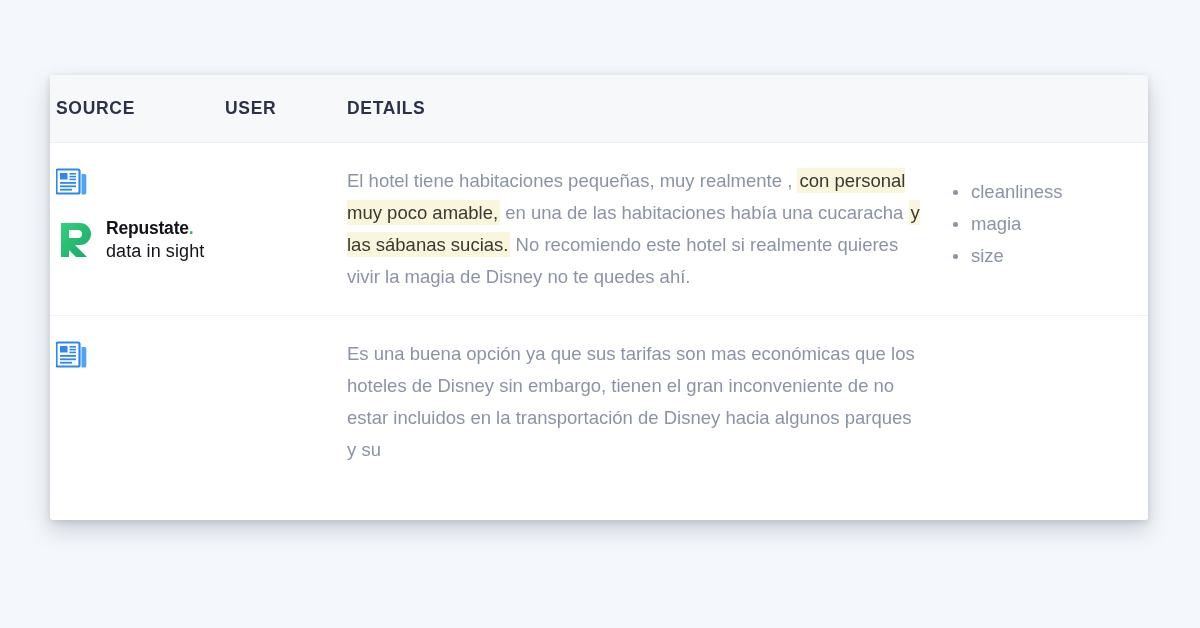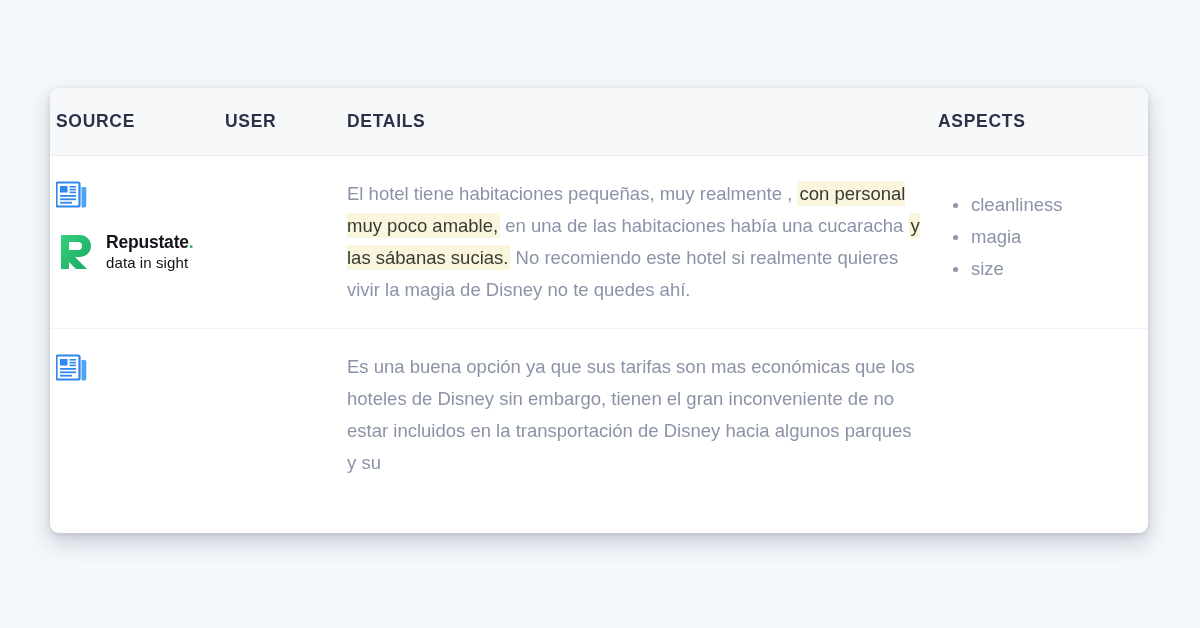--- a/index.html
+++ b/index.html
@@ -17,25 +17,25 @@
   .stage {
     position: relative;
     width: 1200px;
     height: 628px;
   }
 
   
   .card {
     position: absolute;
     left: 50px;
-    top: 88px;
+    top: 75px;
     width: 1098px;
     height: 445px;
     background: #ffffff;
-    border-radius: 9px;
+    border-radius: 3px;
     box-shadow: 0 10px 22px rgba(60, 70, 90, 0.22),
                 0 2px 6px rgba(60, 70, 90, 0.16);
     overflow: hidden;
   }
 
   
   .table-header {
     display: flex;
     align-items: center;
     height: 68px;
@@ -100,21 +100,21 @@
     line-height: 1;
   }
   .logo-word {
     font-size: 17.5px;
     font-weight: bold;
     color: #111318;
     letter-spacing: -0.2px;
   }
   .logo-dot { color: #2fbd6f; }
   .logo-tag {
-    font-size: 15px;
+    font-size: 18px;
     color: #111318;
     margin-top: 4px;
     letter-spacing: 0.1px;
   }
 
   
   .details-cell {
     font-size: 18.5px;
     line-height: 32px;
     color: #8b93a7;
@@ -158,21 +158,20 @@
 <body>
 
 <div class="stage">
 
   <div class="card">
 
     <div class="table-header">
       <div class="th col-source">SOURCE</div>
       <div class="th col-user">USER</div>
       <div class="th col-details">DETAILS</div>
-      <div class="th col-aspects">ASPECTS</div>
     </div>
 
     <div class="row">
 
       <div class="cell col-source source-cell">
         <svg class="news-icon" viewBox="0 0 31 28">
           <rect x="0.5" y="1.5" width="23" height="24" rx="1.5" fill="#ffffff" stroke="#2f87f0" stroke-width="2.2"></rect>
           <rect x="4" y="5" width="7.5" height="6.5" fill="#2f87f0"></rect>
           <rect x="13.5" y="5" width="6.5" height="1.6" fill="#2f87f0"></rect>
           <rect x="13.5" y="7.8" width="6.5" height="1.6" fill="#2f87f0"></rect>

